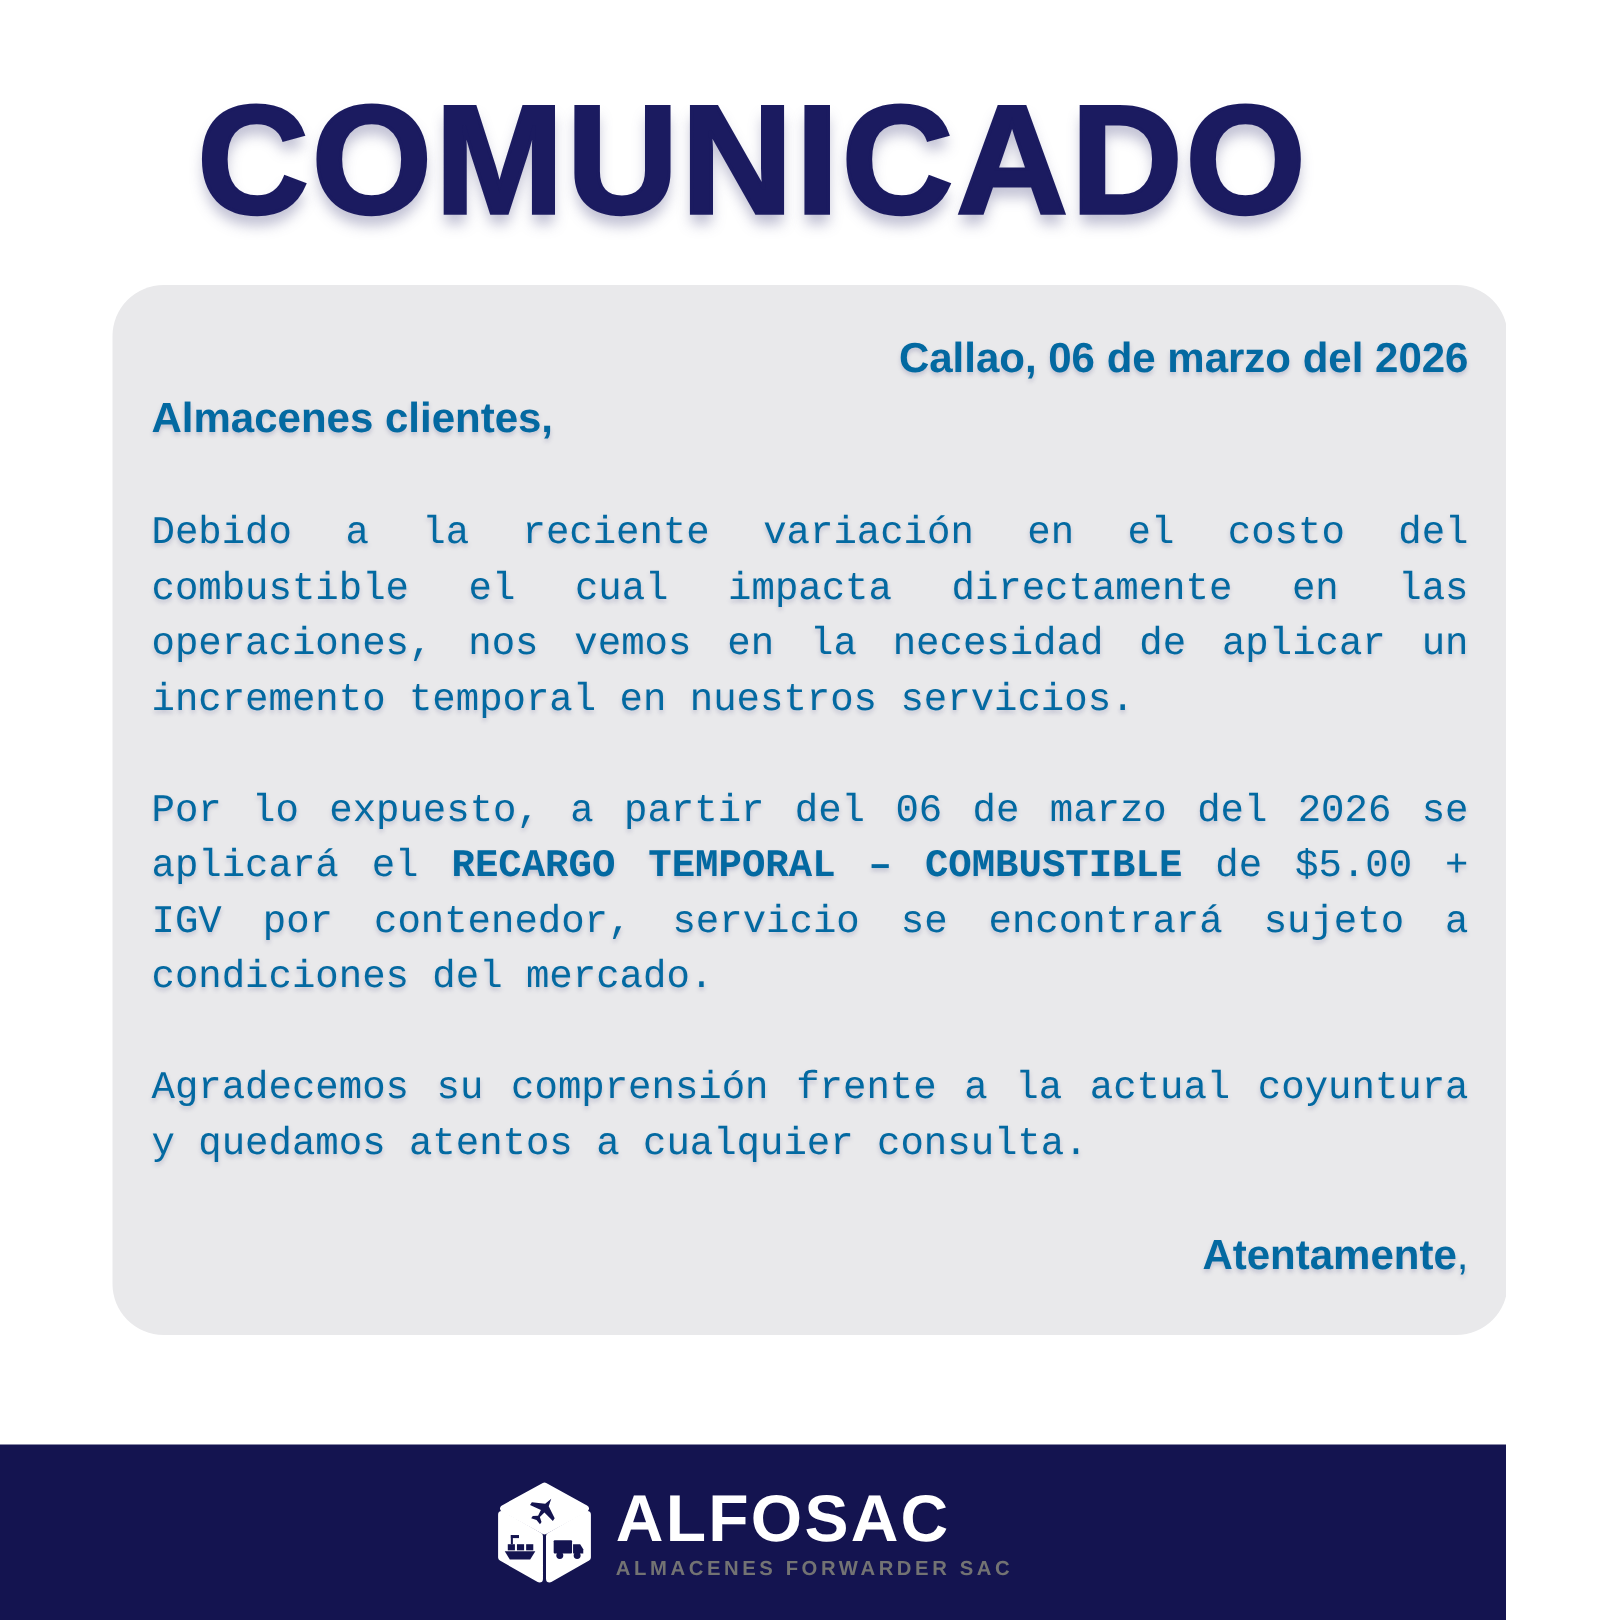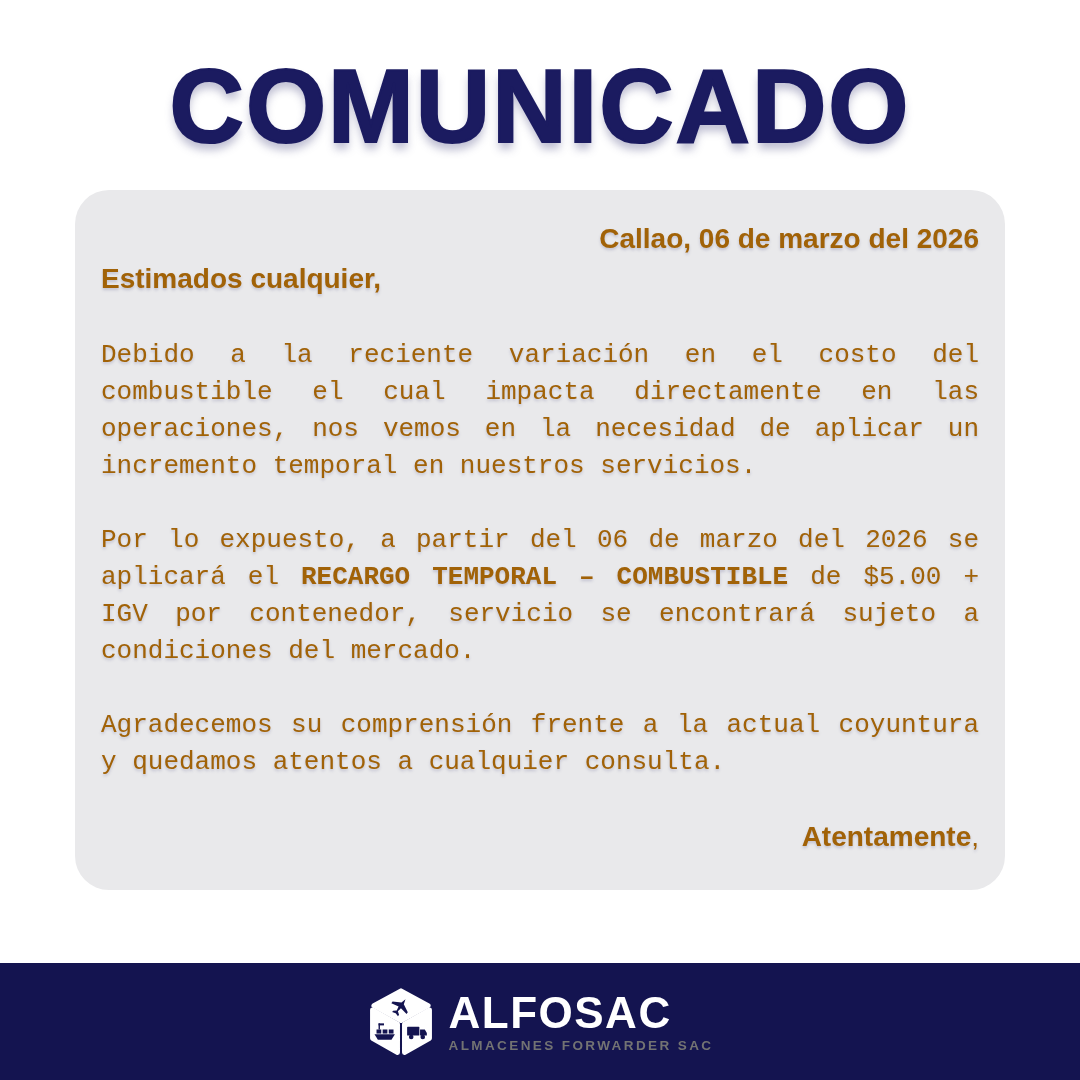--- a/index.html
+++ b/index.html
@@ -2,21 +2,21 @@
 <html><head>
 <meta charset="utf-8">
 <style>
   html, body {
     margin: 0;
     padding: 0;
     background: #ffffff;
   }
   .page {
     position: relative;
-    width: 1080px;
+    width: 1004px;
     height: 1080px;
     background: #ffffff;
     overflow: hidden;
     font-family: "Liberation Sans", sans-serif;
   }
   .title {
     position: absolute;
     top: 48px;
     left: 0;
     width: 100%;
@@ -33,21 +33,21 @@
   .card {
     position: absolute;
     top: 190px;
     left: 75px;
     width: 930px;
     height: 700px;
     box-sizing: border-box;
     padding: 30px 26px 0 26px;
     background: #e9e9eb;
     border-radius: 34px;
-    color: #a16207;
+    color: #0369a1;
     font-size: 26px;
     line-height: 37px;
     text-shadow: 0 2px 3px rgba(90, 90, 140, 0.28);
   }
   .card p { margin: 0; }
   .date {
     text-align: right;
     font-weight: 700;
     font-size: 28px;
     margin-bottom: 3px !important;
@@ -119,21 +119,21 @@
 </style>
 </head>
 <body>
 
 <div class="page">
 
   <h1 class="title">COMUNICADO</h1>
 
   <div class="card">
     <p class="date">Callao, 06 de marzo del 2026</p>
-    <p class="greeting">Estimados cualquier,</p>
+    <p class="greeting">Almacenes clientes,</p>
 
     <p class="para">Debido a la reciente variación en el costo del combustible el cual impacta directamente en las operaciones, nos vemos en la necesidad de aplicar un incremento temporal en nuestros servicios.</p>
 
     <p class="para"><span>Por lo expuesto, a partir del 06 de marzo del 2026 se aplicará el </span><strong>RECARGO TEMPORAL – COMBUSTIBLE</strong><span> de $5.00 + IGV por contenedor, servicio se encontrará sujeto a condiciones del mercado.</span></p>
 
     <p class="para">Agradecemos su comprensión frente a la actual coyuntura y quedamos atentos a cualquier consulta.</p>
 
     <p class="closing"><strong>Atentamente</strong><span>,</span></p>
 
   </div>

